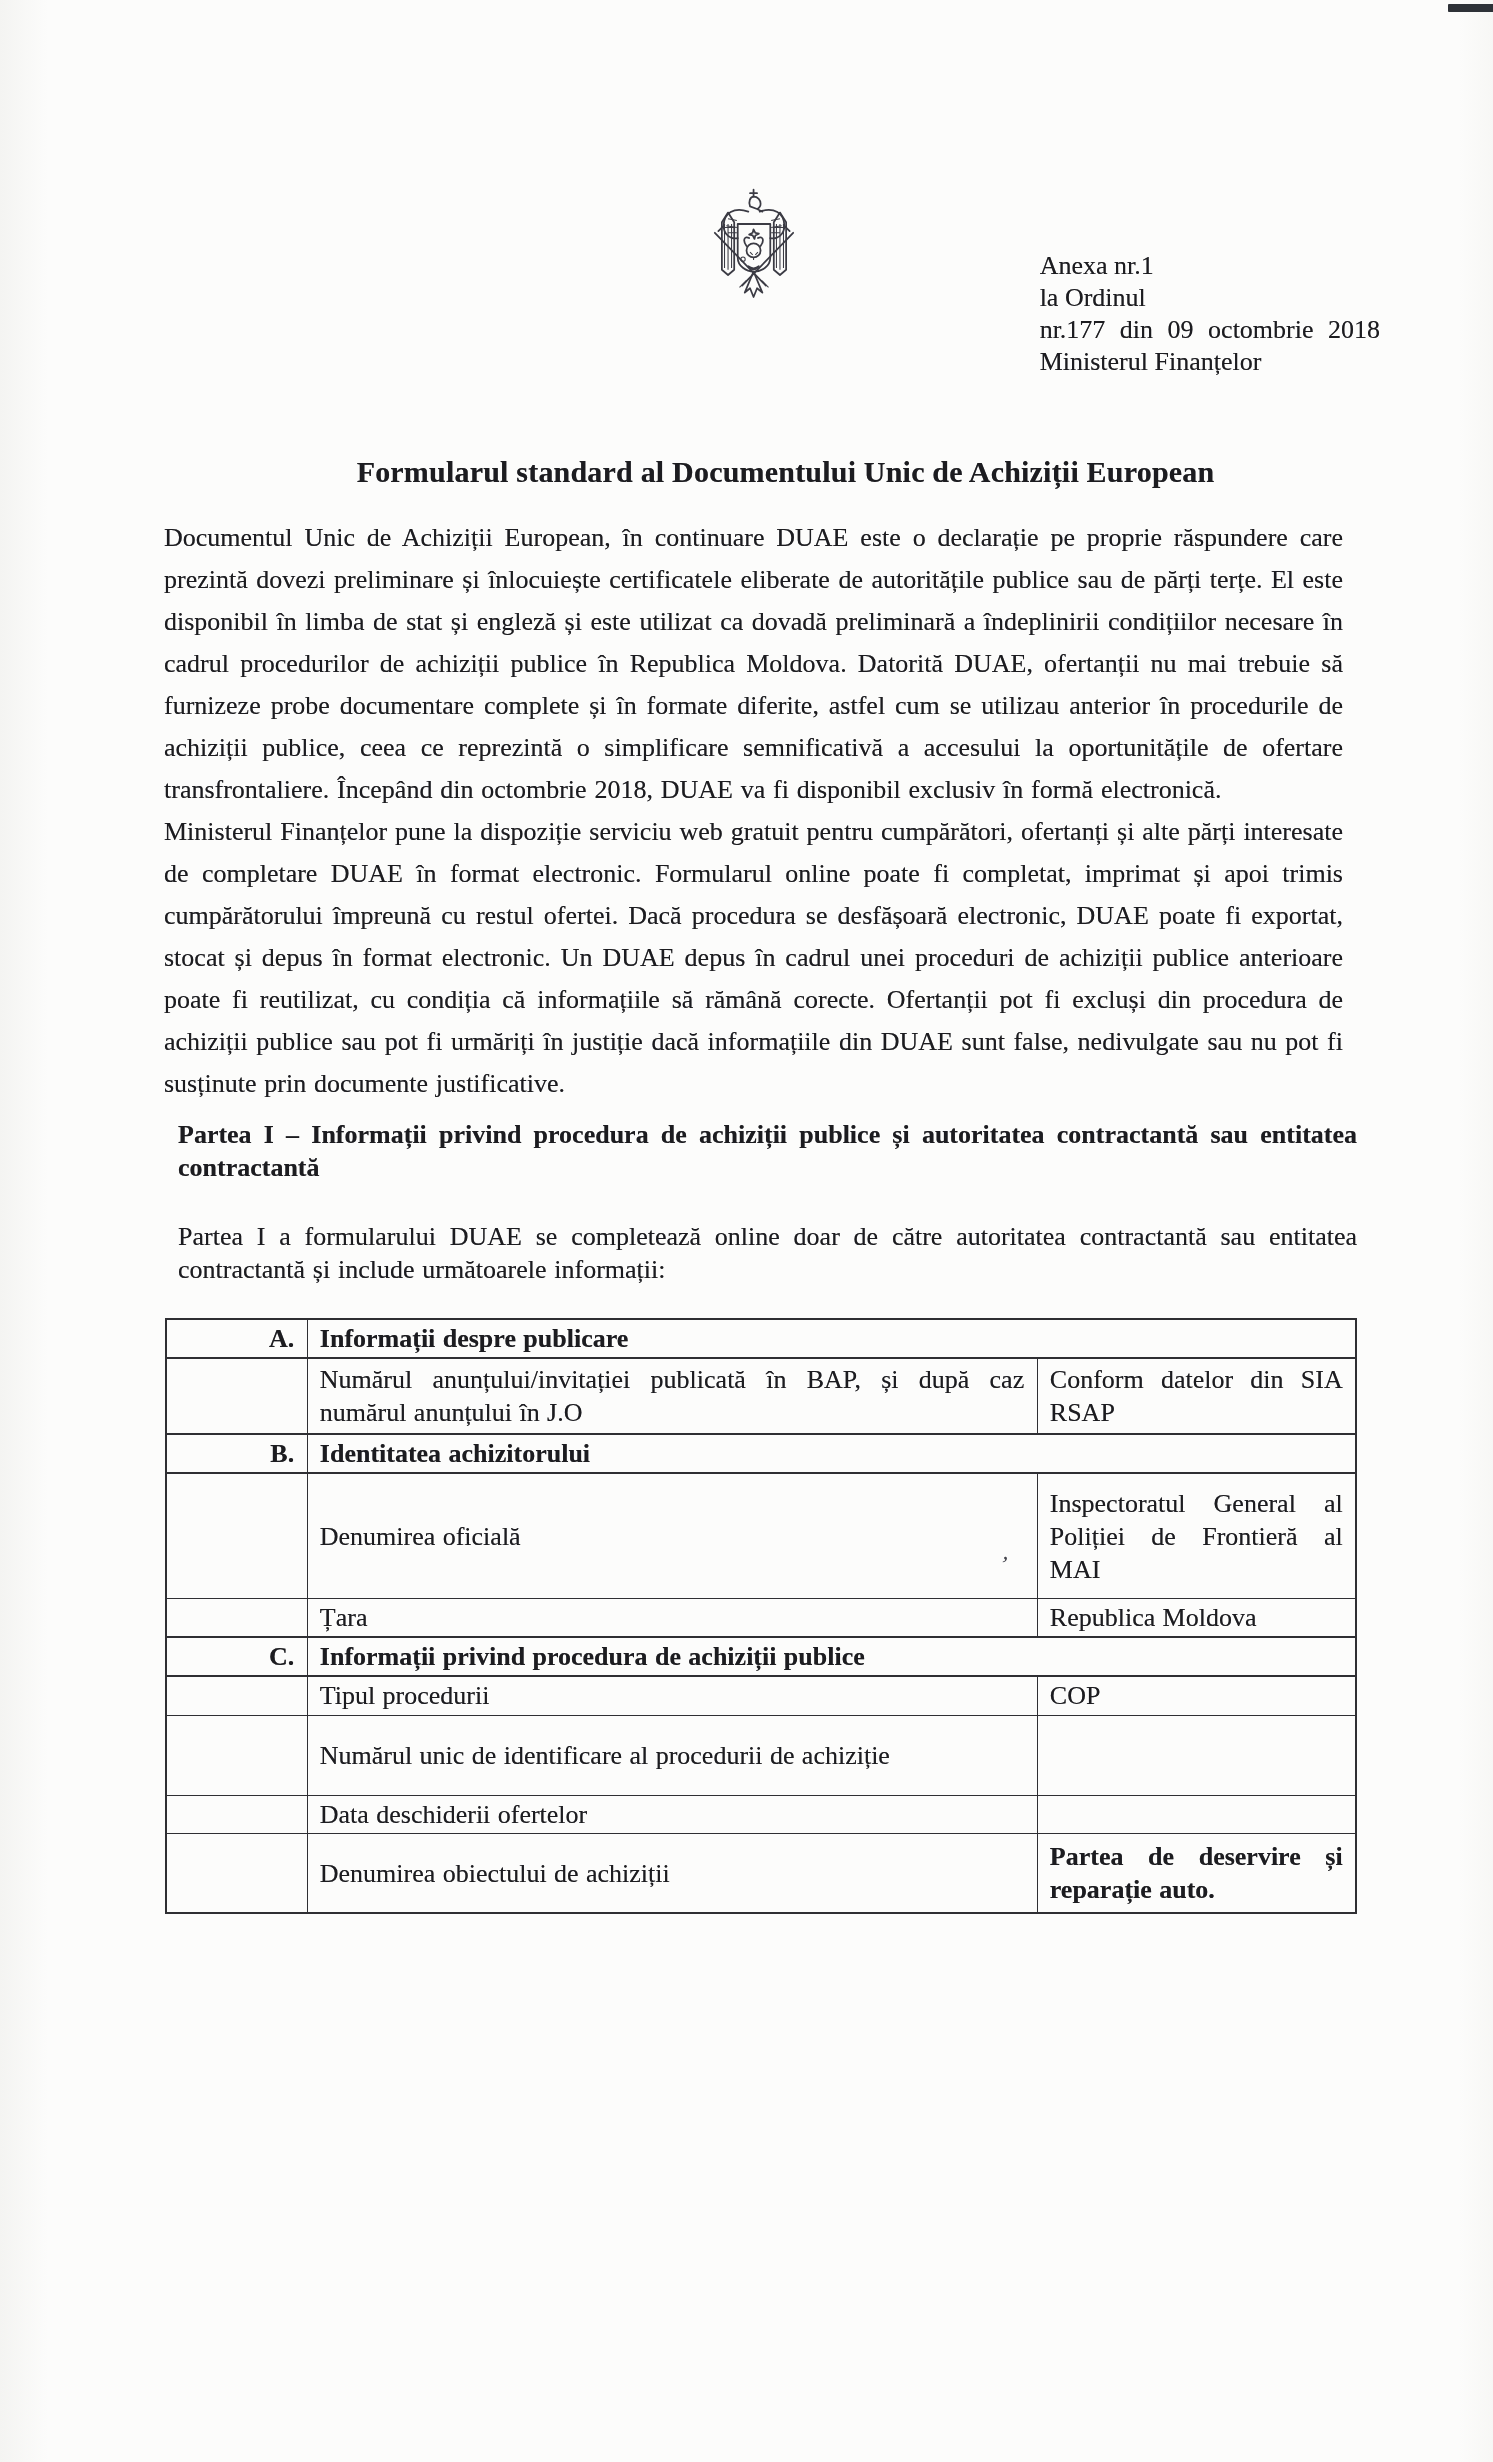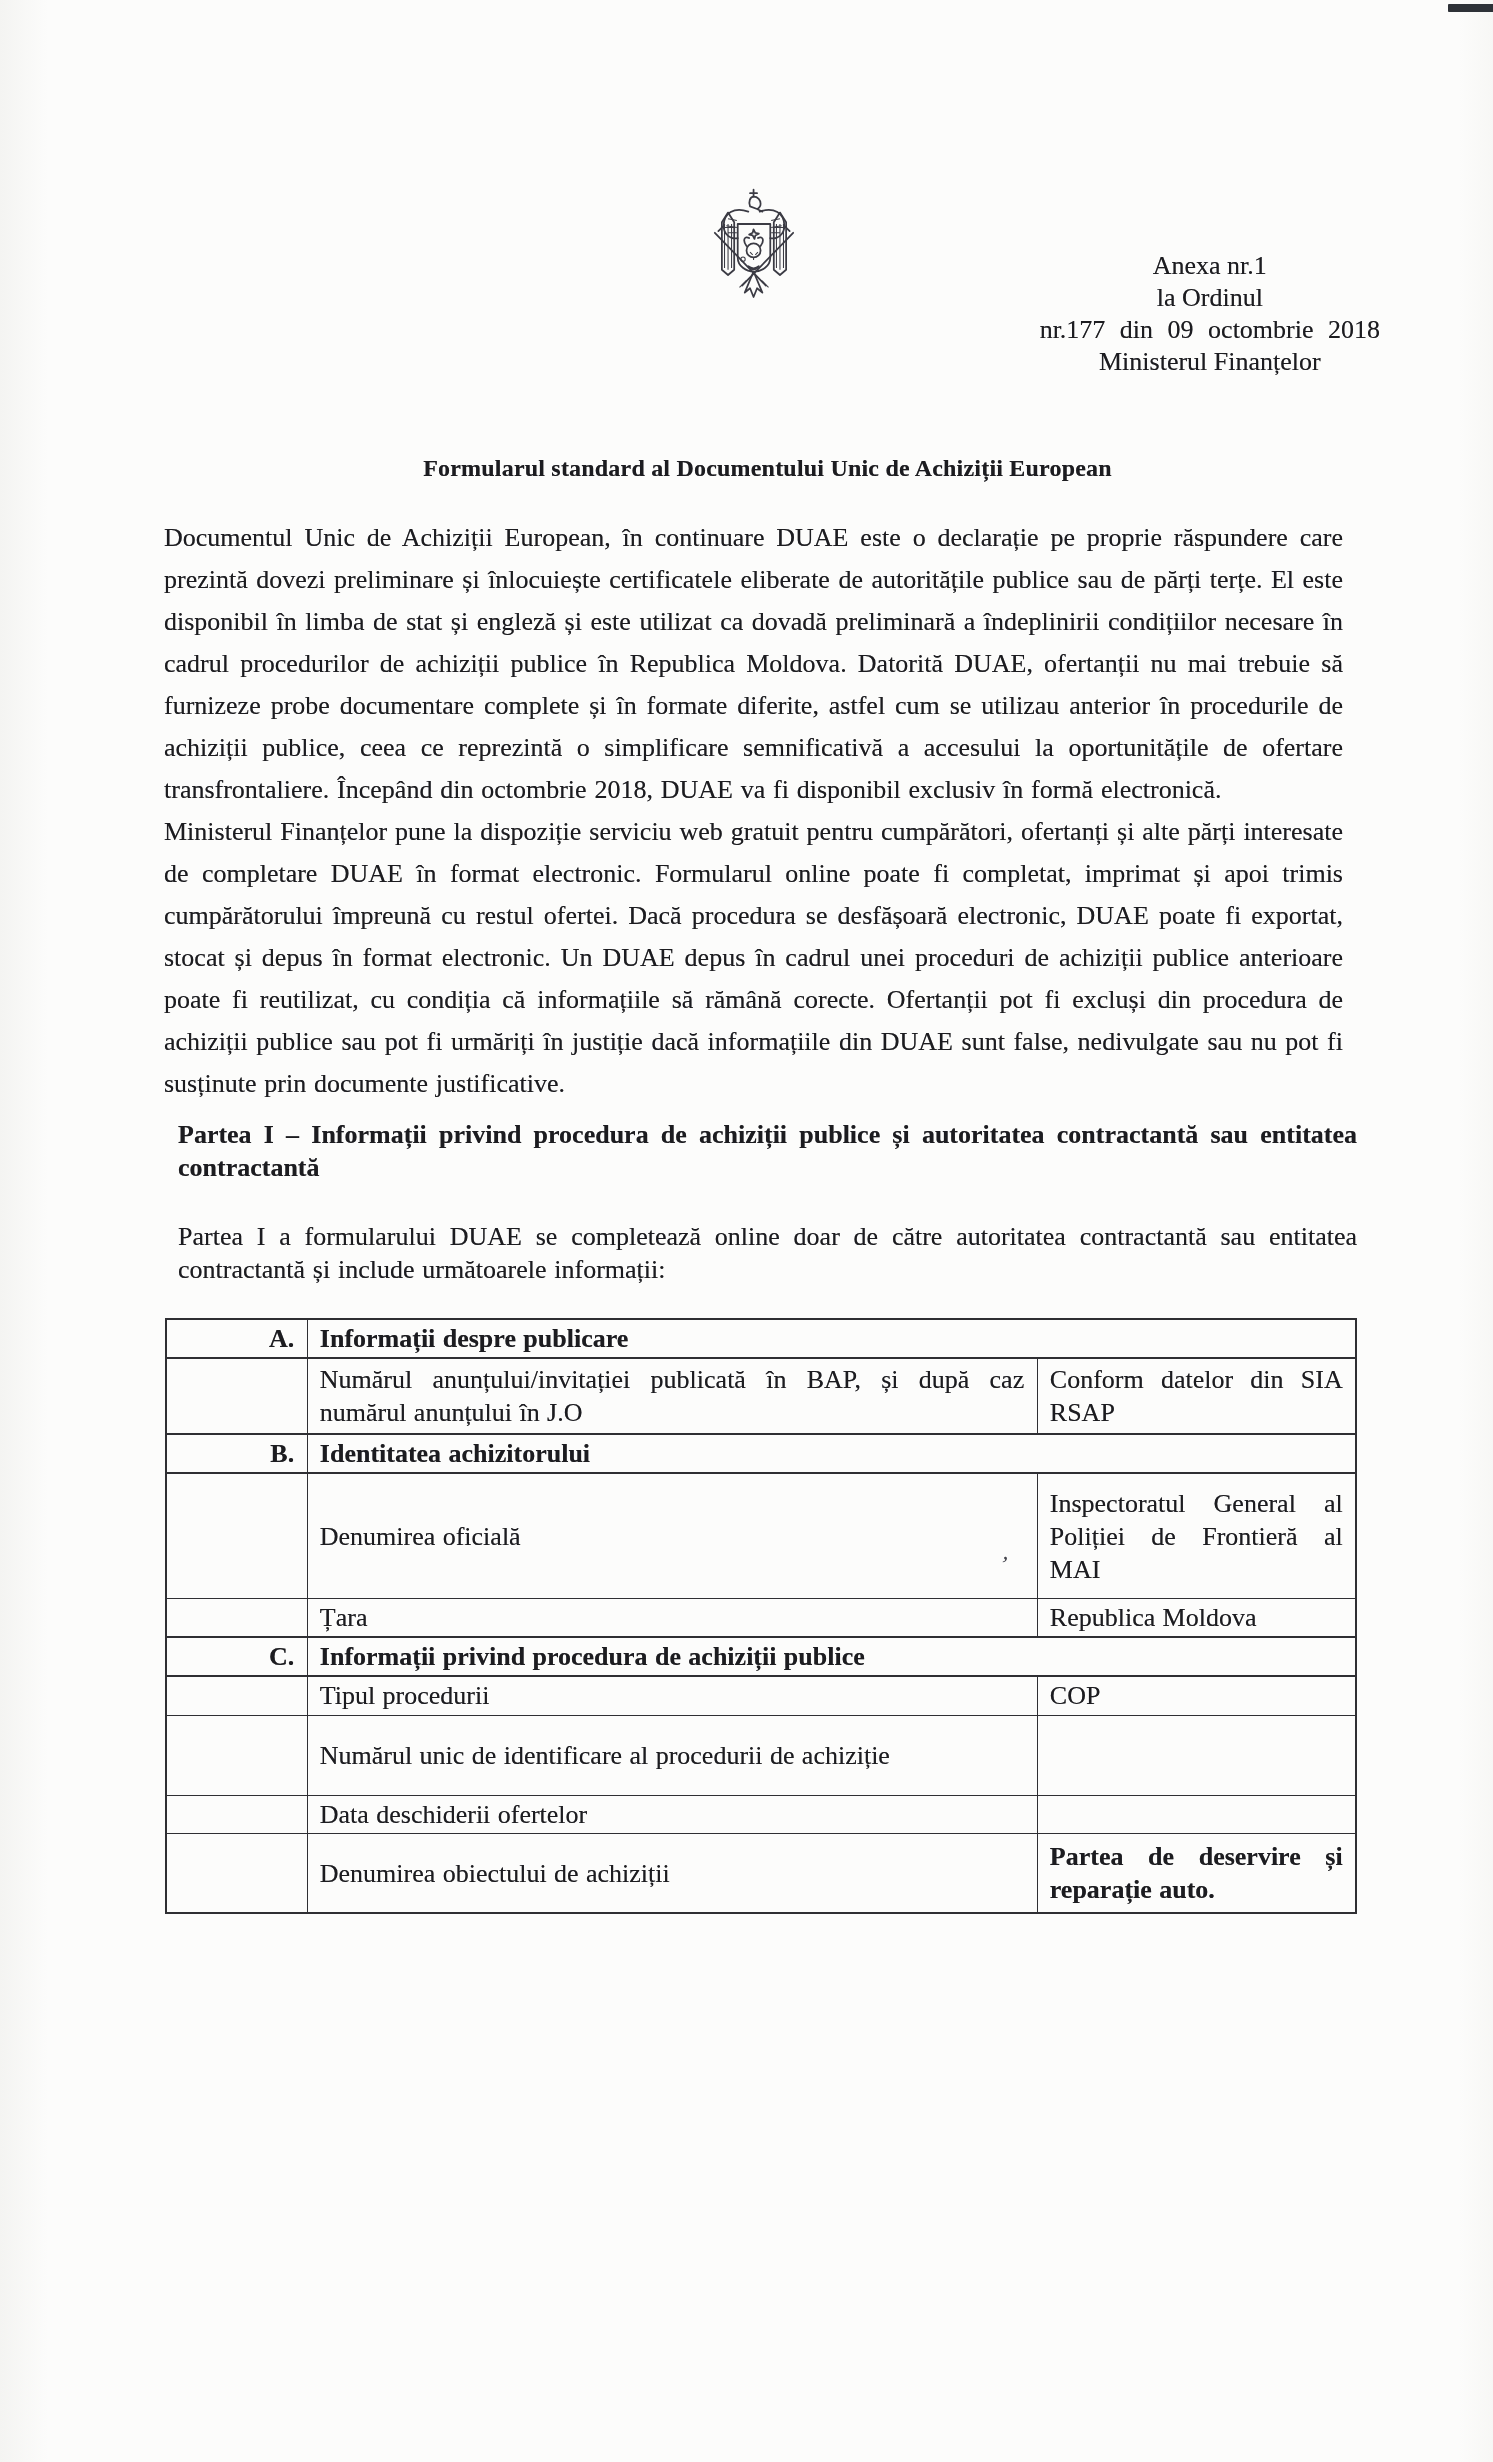--- a/index.html
+++ b/index.html
@@ -10,25 +10,25 @@
     font-family:"Liberation Serif","DejaVu Serif",serif;
     color:#1c1c20;
   }
   .ink{color:#1c1c20;text-shadow:0 0 0.5px rgba(25,25,30,.55);}
   
   .scan-bar{position:absolute;left:1448px;top:4.4px;width:47px;height:8px;background:#2e3238;border-radius:0.9px;}
   
   .emblem{position:absolute;left:699px;top:187px;width:110px;height:118px;}
   .emblem svg{width:100%;height:100%;}
   
-  .annex{position:absolute;right:114px;top:250px;text-align:center;font-size:26px;line-height:32px;}
+  .annex{position:absolute;right:114px;top:250px;text-align:left;font-size:26px;line-height:32px;}
   .annex .sp{word-spacing:8px;}
   
-  .title{position:absolute;left:178px;top:455px;width:1179px;text-align:center;
-         font-size:24px;font-weight:bold;letter-spacing:0.2px;}
+  .title{position:absolute;left:196px;top:455px;width:1179px;text-align:center;
+         font-size:30px;font-weight:bold;letter-spacing:0.2px;}
   
   .content{position:absolute;left:164px;top:517px;width:1179px;font-size:26px;line-height:42px;}
   .content p{margin:0;text-align:justify;word-spacing:1.3px;}
   .part1-heading{position:absolute;left:178px;top:1118px;width:1179px;
                  font-size:26px;line-height:33px;font-weight:bold;text-align:justify;word-spacing:1.3px;}
   .part1-intro{position:absolute;left:178px;top:1220px;width:1179px;
                font-size:26px;line-height:33px;text-align:justify;word-spacing:1.3px;}
   
   .pen-mark{position:absolute;left:1000px;top:1552px;font-size:23px;color:#44444c;transform:rotate(12deg);}
   

